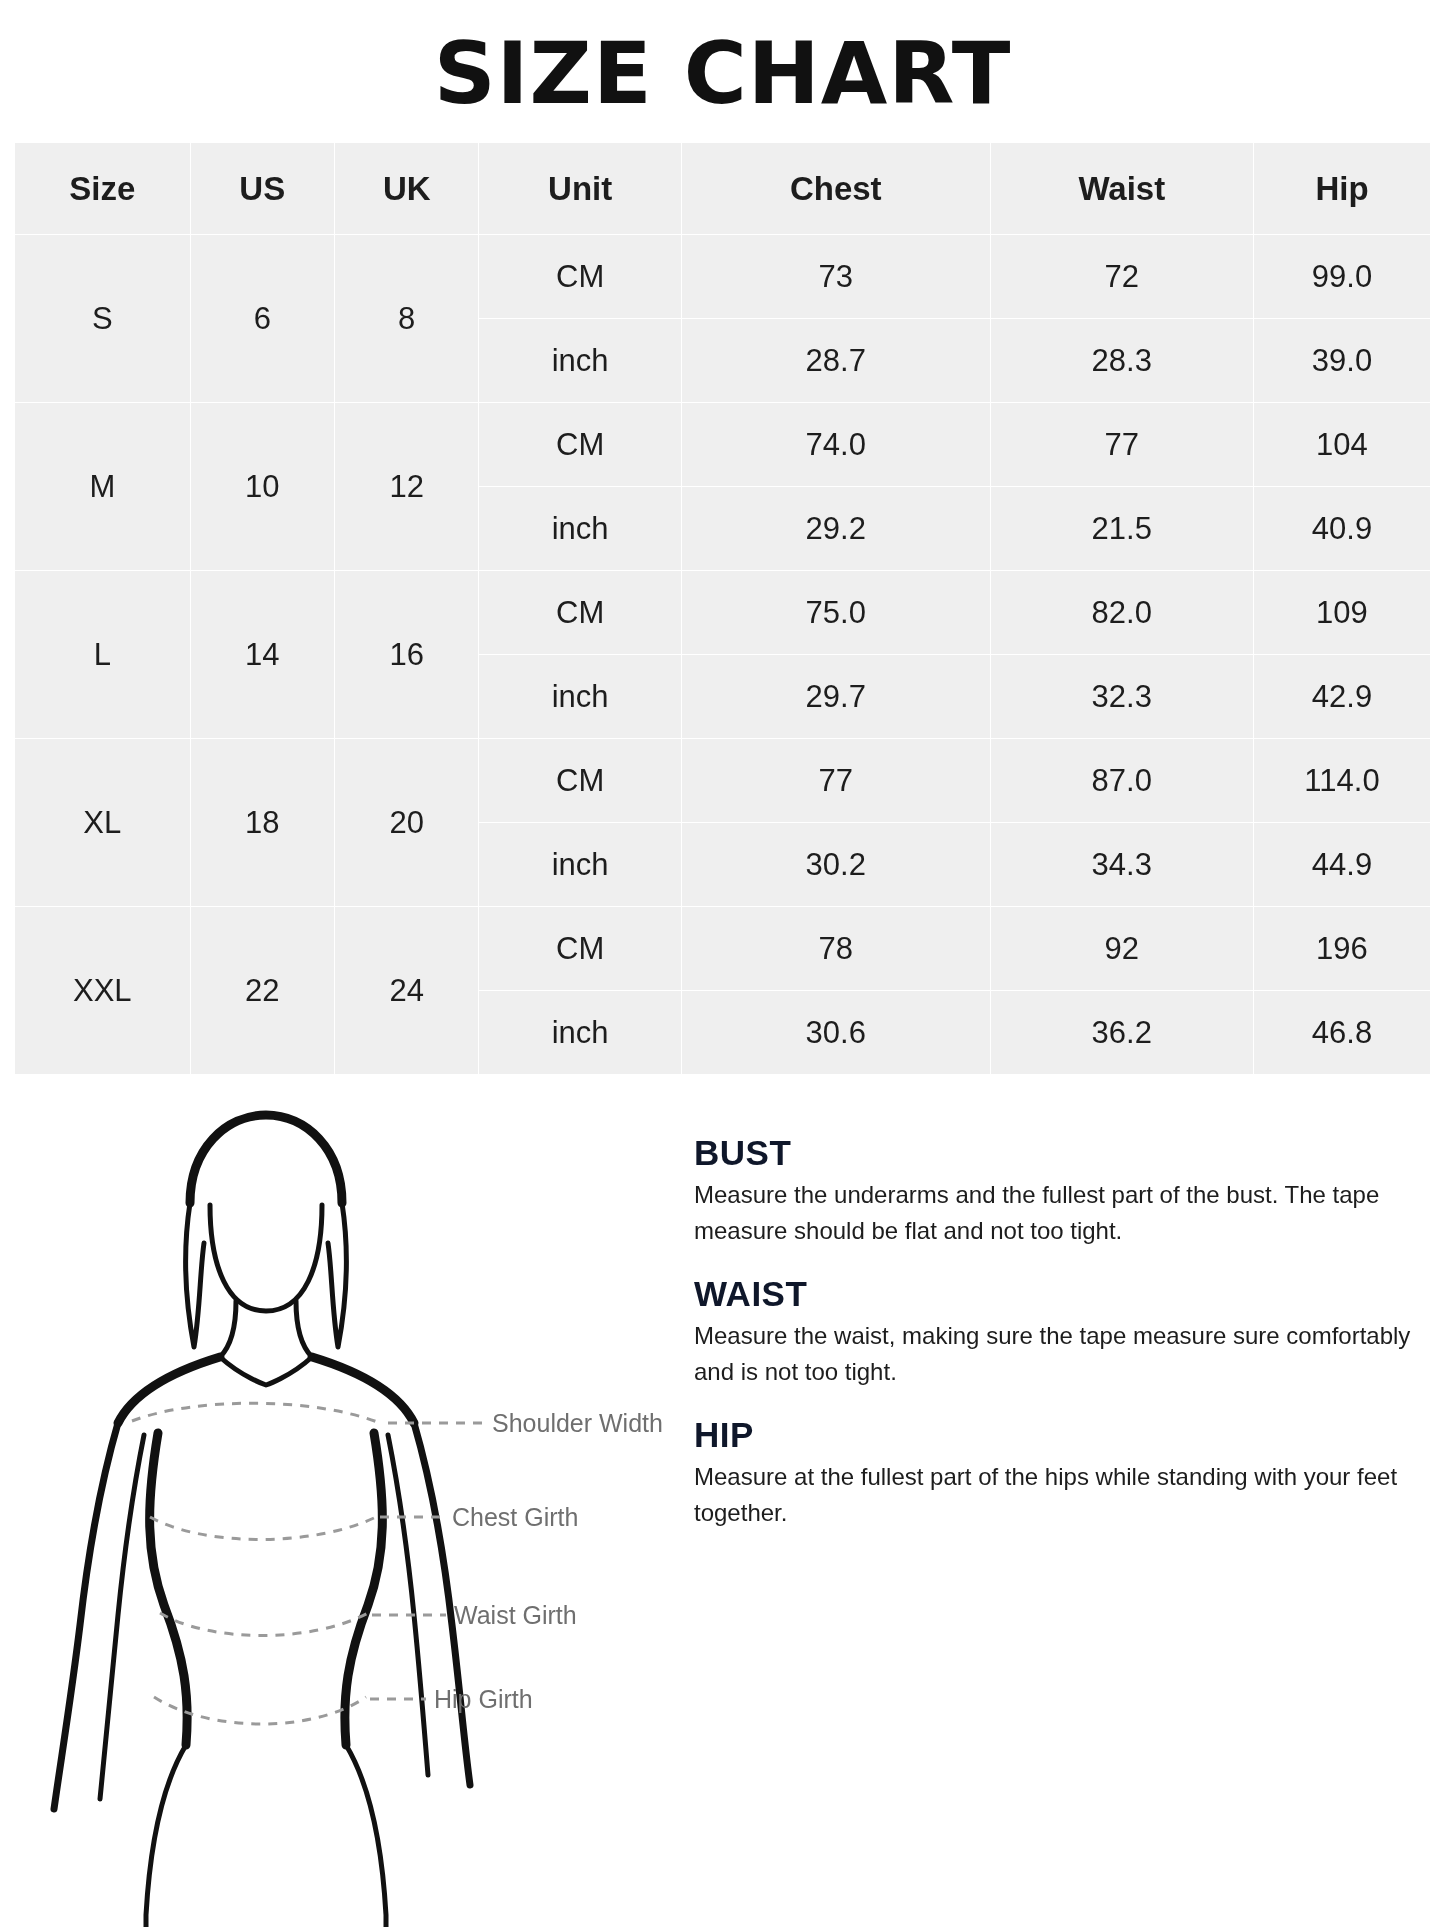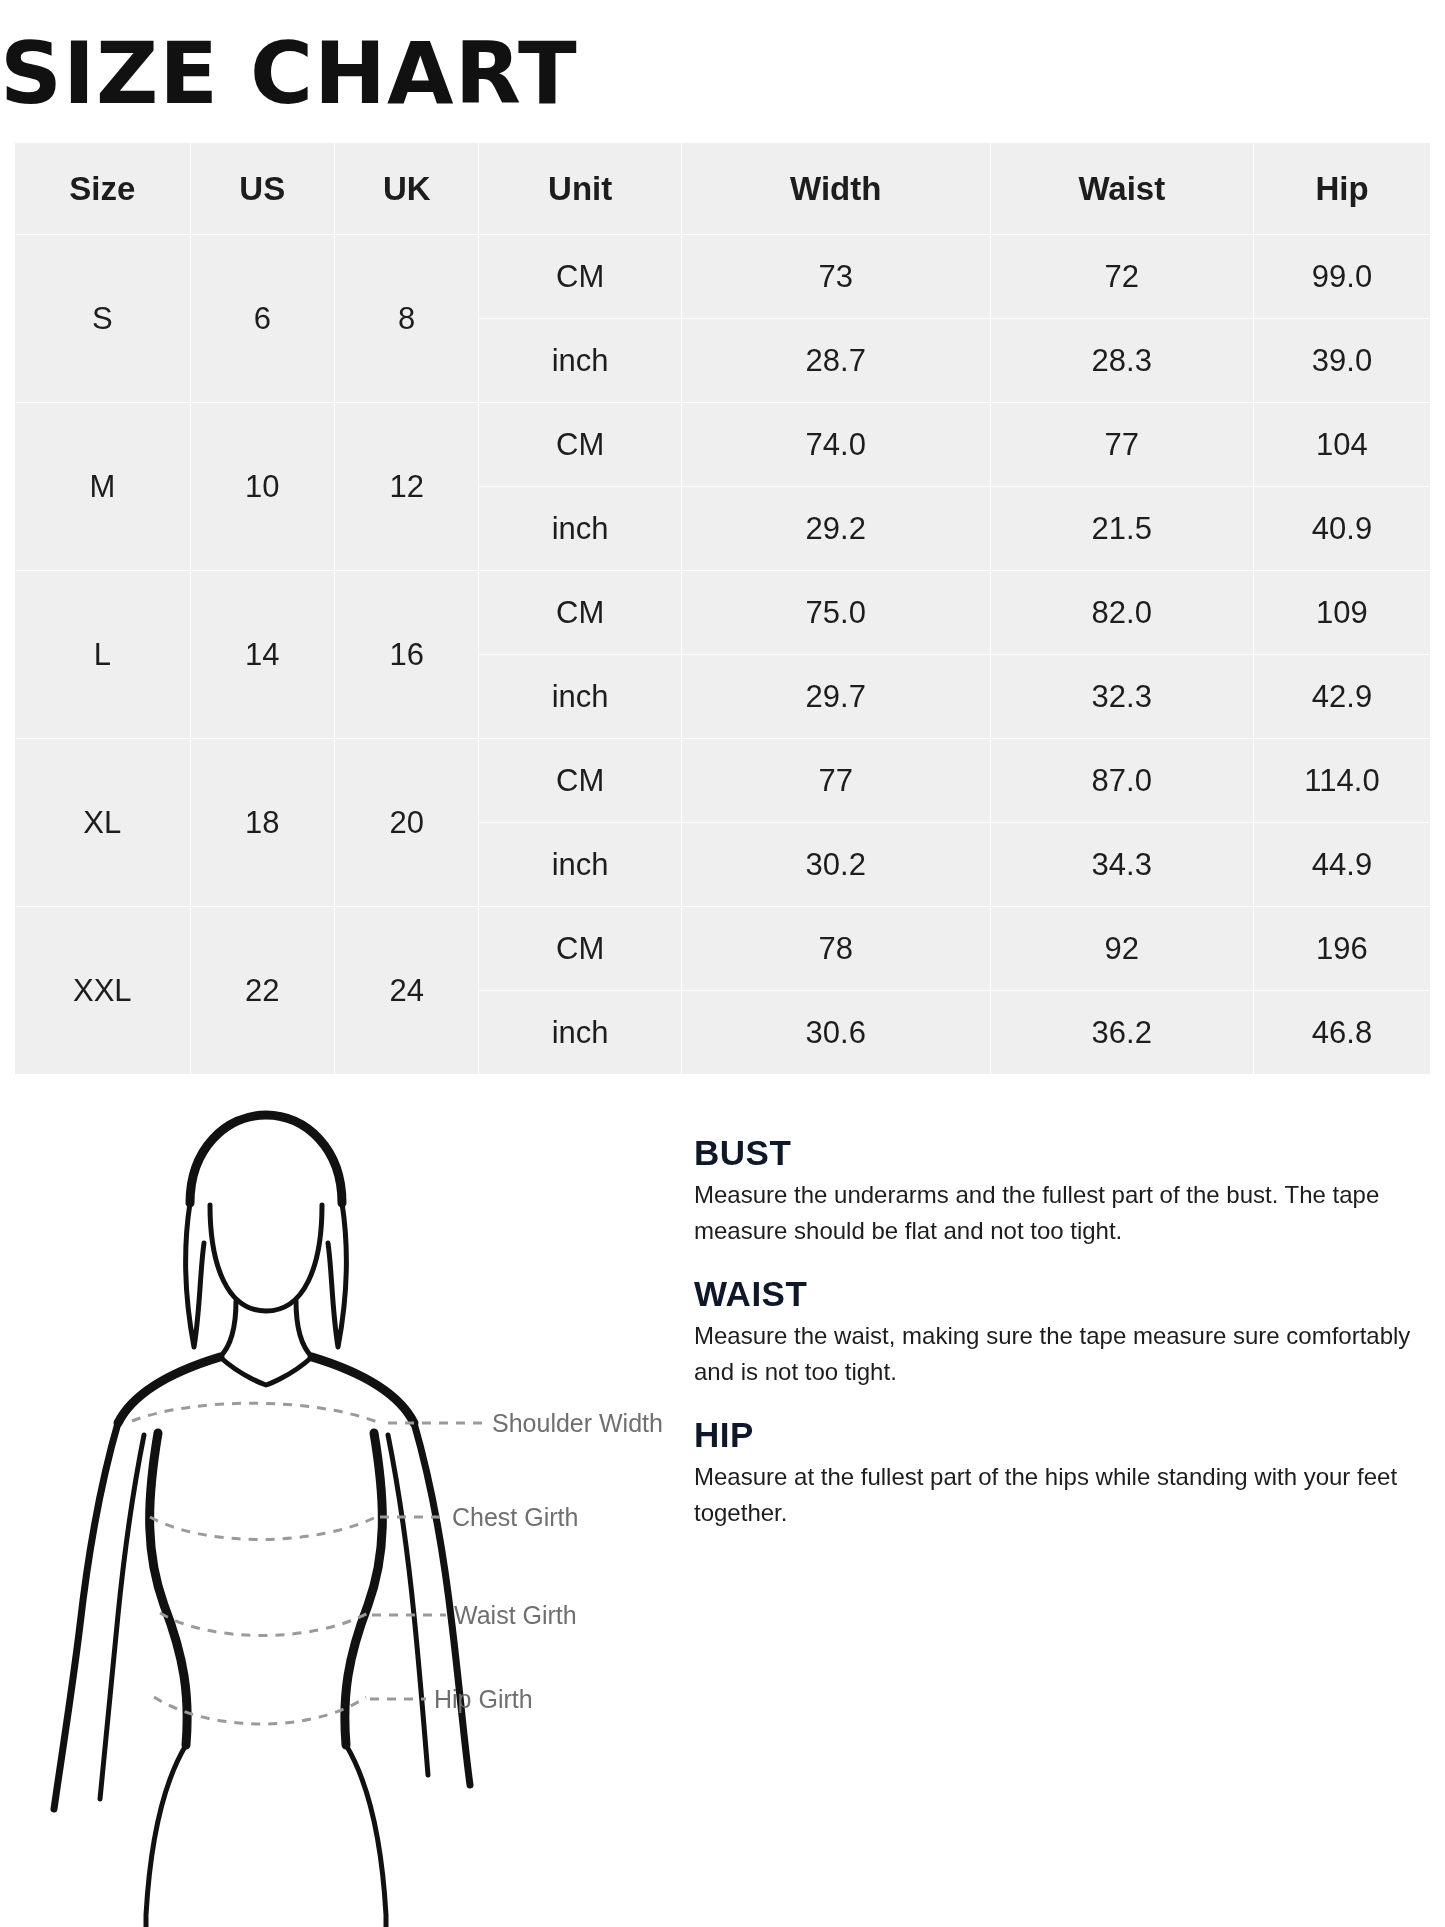--- a/index.html
+++ b/index.html
@@ -13,21 +13,21 @@
   .page {
     width: 1445px;
     min-height: 1927px;
     background: #fff;
     position: relative;
     overflow: hidden;
   }
 
   
   .title {
-    text-align: left;
+    text-align: center;
     font-size: 86px;
     font-weight: 900;
     letter-spacing: 1px;
     line-height: 1;
     padding: 30px 0 26px 0;
     color: #111;
     font-family: "DejaVu Sans", sans-serif;
   }
 
   
@@ -118,21 +118,21 @@
         <col class="c-len">
           <col class="c-waist">
           <col class="c-hip">
       </colgroup>
       <thead>
         <tr>
           <th>Size</th>
           <th>US</th>
           <th>UK</th>
           <th>Unit</th>
-          <th>Width</th>
+          <th>Chest</th>
           <th>Waist</th>
           <th>Hip</th>
         </tr>
       </thead>
       <tbody>
 
         <tr>
           <td rowspan="2">S</td>
           <td rowspan="2">6</td>
           <td rowspan="2">8</td>

